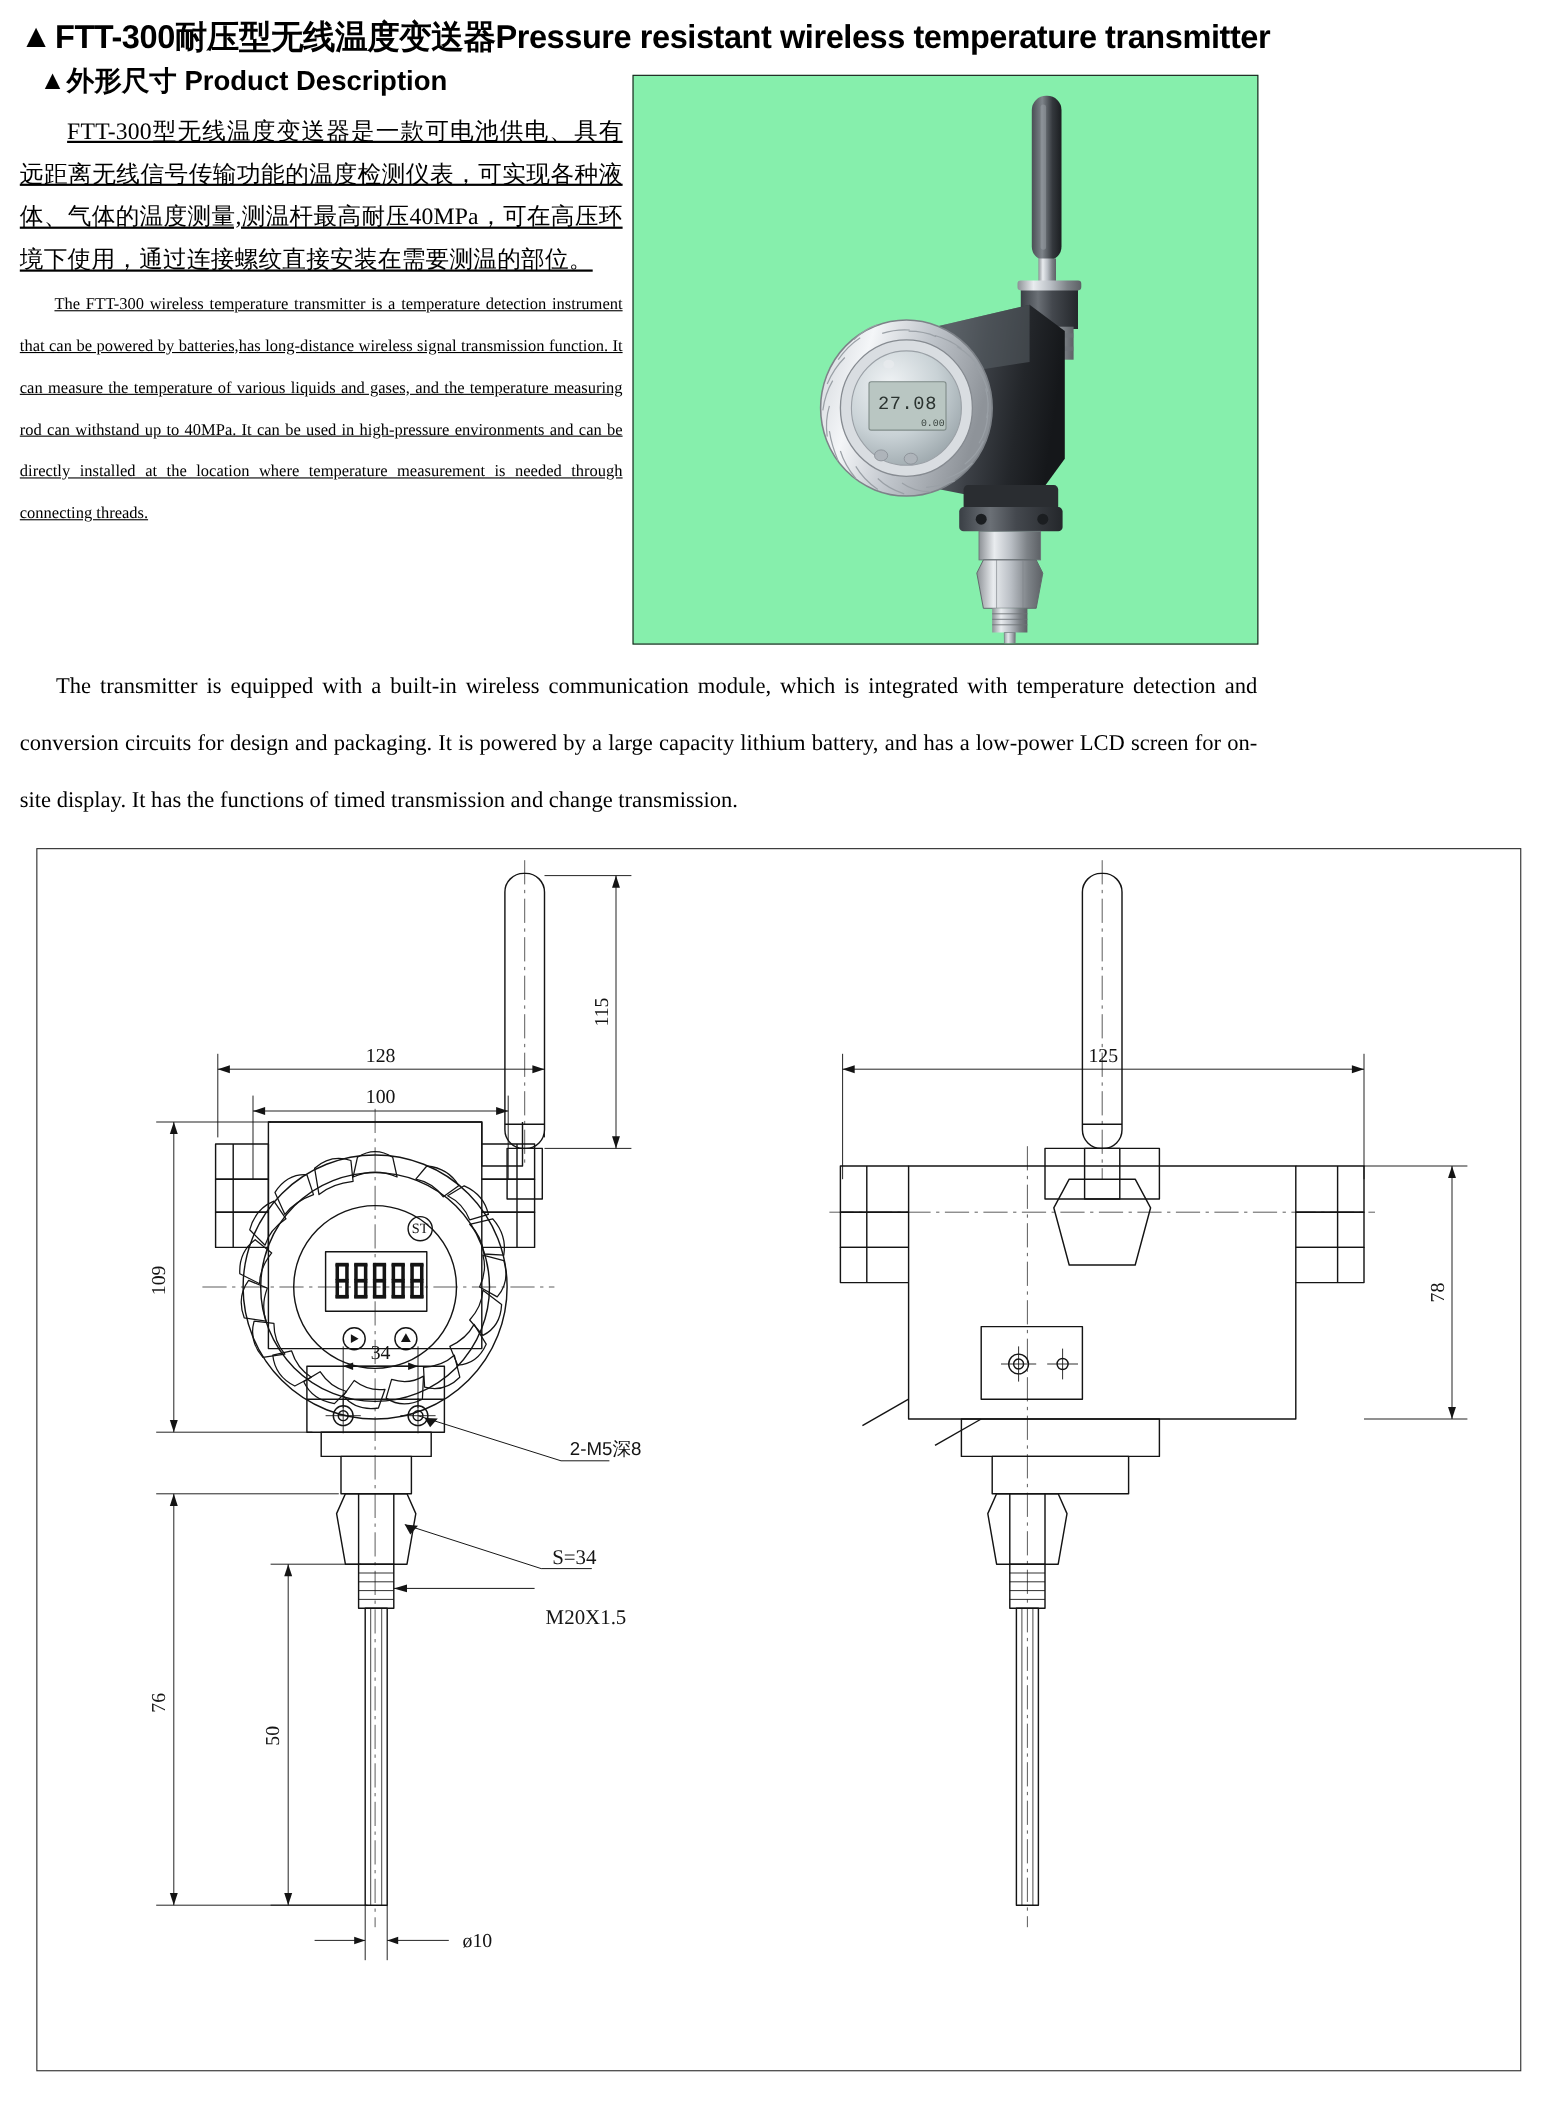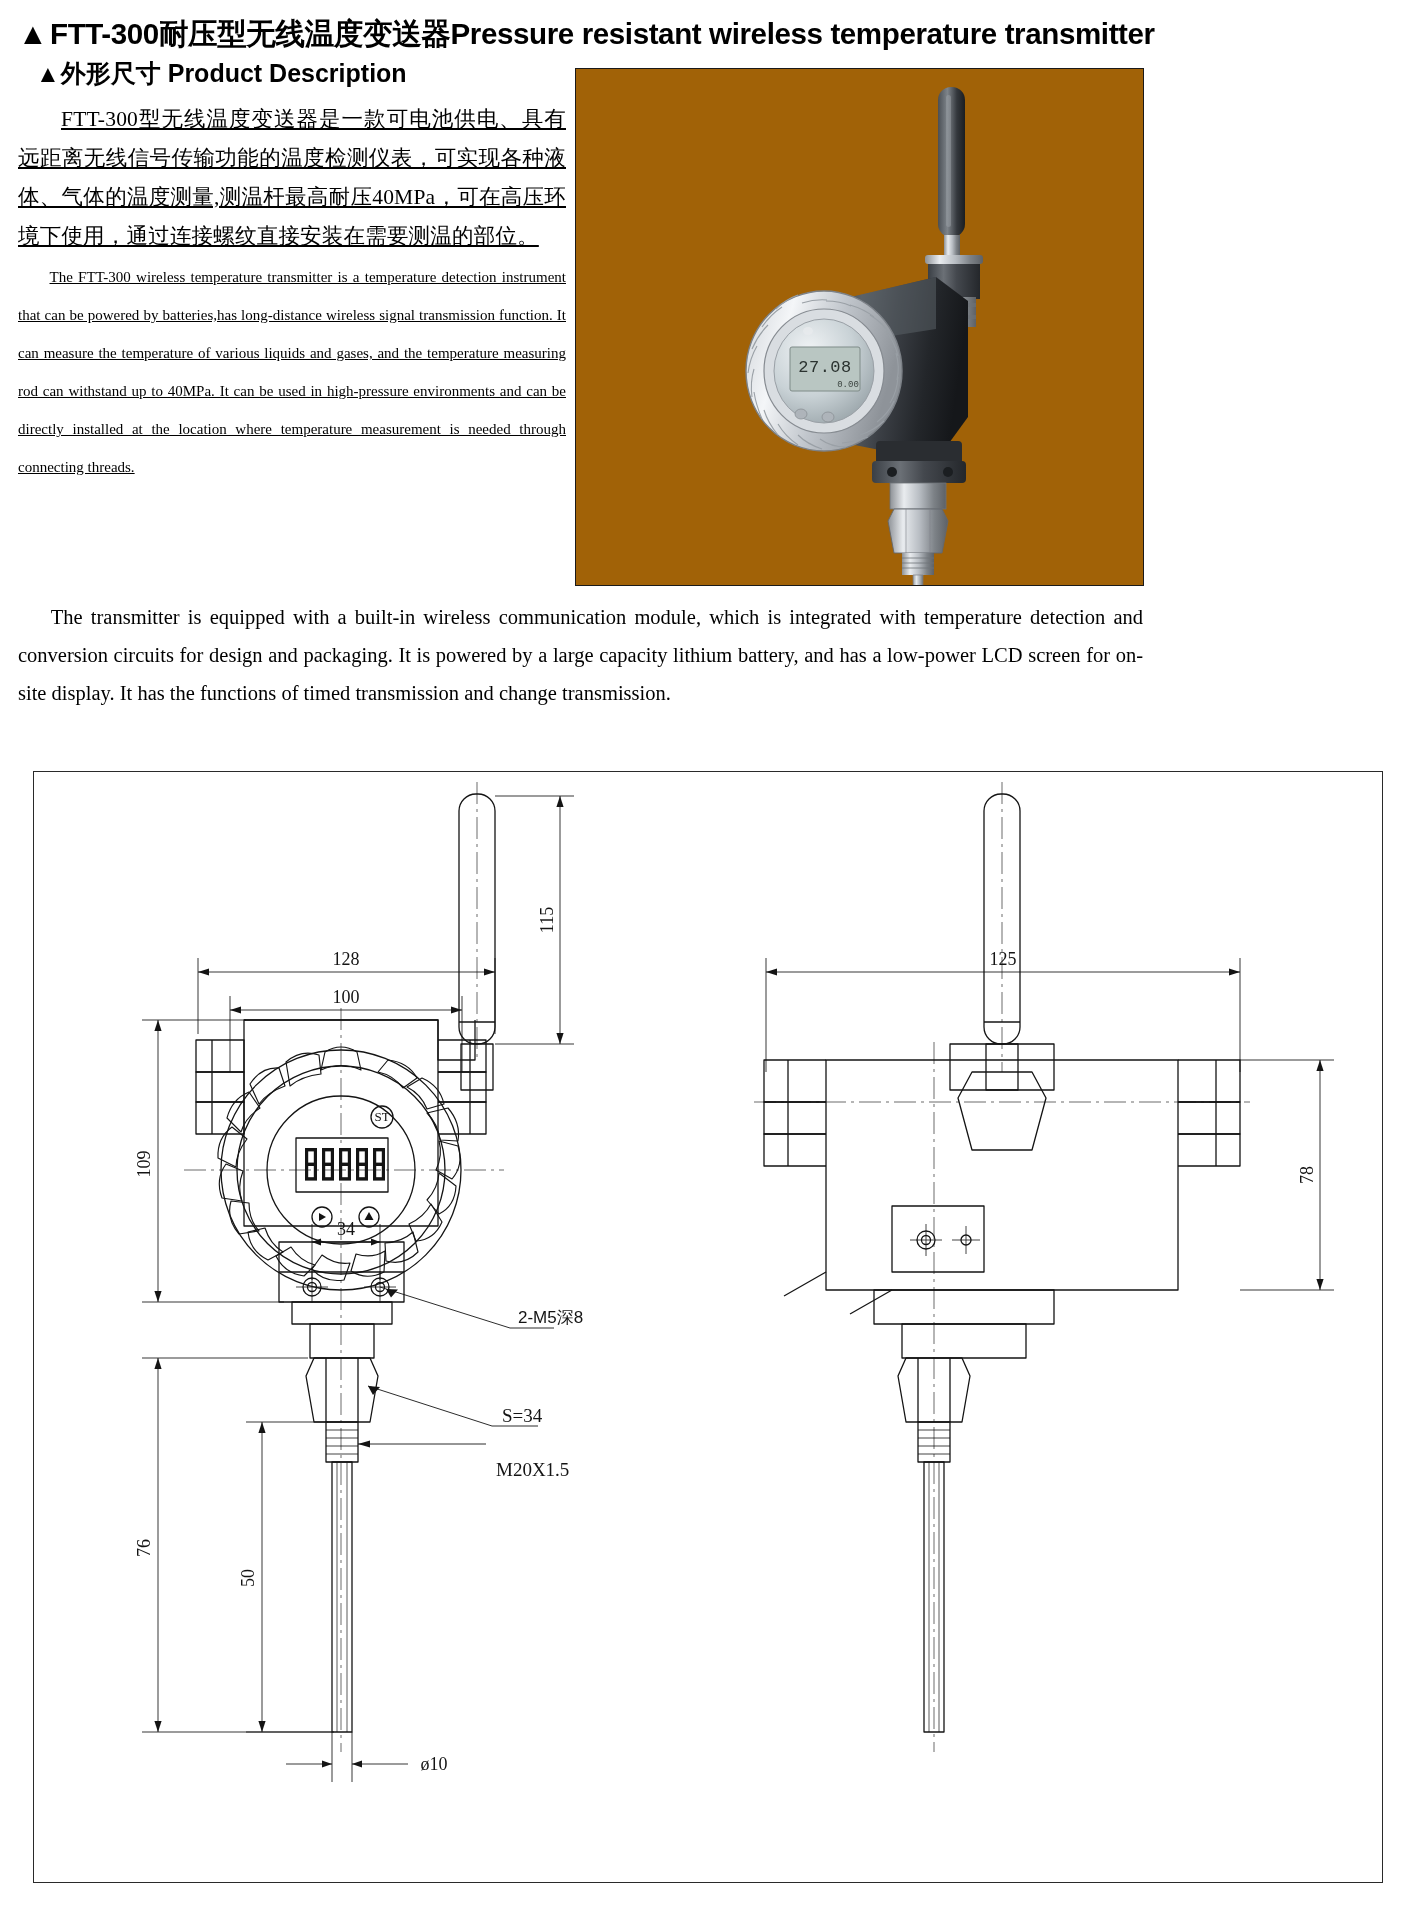--- a/index.html
+++ b/index.html
@@ -38,28 +38,28 @@
     font-size:21.5px;line-height:39px;text-align:justify;text-align-last:left;
     margin:0 0 2px 0;text-indent:2em;letter-spacing:0.2px;
   }
   .p-en{
     font-size:15px;line-height:38px;text-align:justify;text-align-last:left;
     margin:0;text-indent:2.1em;
   }
   
   .p-full{
     position:absolute;left:18px;top:598px;width:1125px;
-    font-size:20.5px;line-height:38px;text-align:justify;text-align-last:left;
+    font-size:20.5px;line-height:52px;text-align:justify;text-align-last:left;
     margin:0;text-indent:1.6em;
   }
 
   
   .photo-box{
     position:absolute;left:575px;top:68px;width:567px;height:516px;
-    border:1.6px solid #1a1a1a;background:#a16207;overflow:hidden;
+    border:1.6px solid #1a1a1a;background:#86efac;overflow:hidden;
   }
   .photo-stage{position:absolute;left:0;top:0;width:567px;height:516px;}
 
   
   .dim-frame{
     position:absolute;left:33px;top:771px;width:1348px;height:1110px;
     border:1.4px solid #2a2a2a;background:#fff;overflow:hidden;
   }
   .dim-svg{position:absolute;left:0;top:0;}
 </style>

